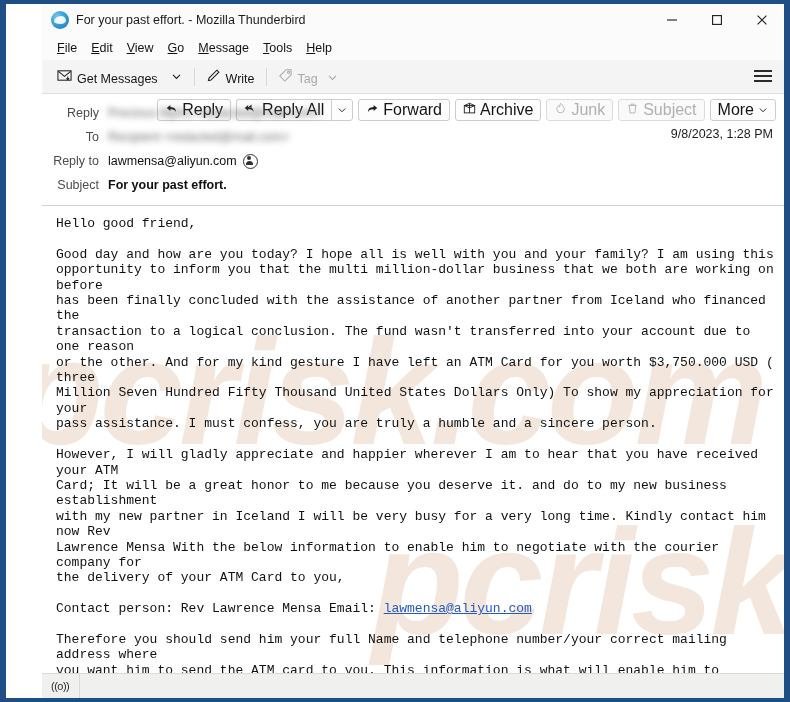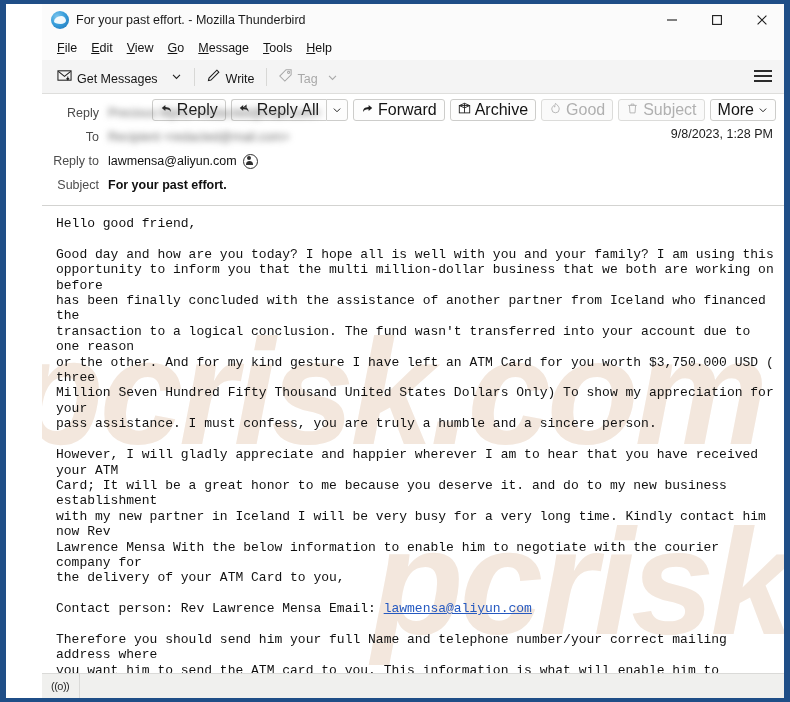--- a/index.html
+++ b/index.html
@@ -448,21 +448,21 @@
               </svg>
           </span>
           <span>Archive</span>
         </div>
         <div class="abtn dim">
           <span>
             <svg width="13" height="13" viewBox="0 0 16 16">
                 <path d="M8 1.6c2.6 2.6 4.6 4.4 4.6 7.1A4.6 4.6 0 013.4 8.7c0-1.9 1.2-3 2.3-4.3.4 1 .9 1.6 1.5 1.9C7 4.8 7.2 3.1 8 1.6z" fill="none" stroke="#b0b0b0" stroke-width="1.1"></path>
               </svg>
           </span>
-          <span>Good</span>
+          <span>Junk</span>
         </div>
         <div class="abtn dim">
           <span>
             <svg width="13" height="13" viewBox="0 0 16 16">
                 <path d="M2.8 4.2h10.4M6.2 4.2V2.6h3.6v1.6M4.2 4.2l.7 9.2h6.2l.7-9.2" fill="none" stroke="#b0b0b0" stroke-width="1.1"></path>
               </svg>
           </span>
           <span>Subject</span>
         </div>
         <div class="abtn">

